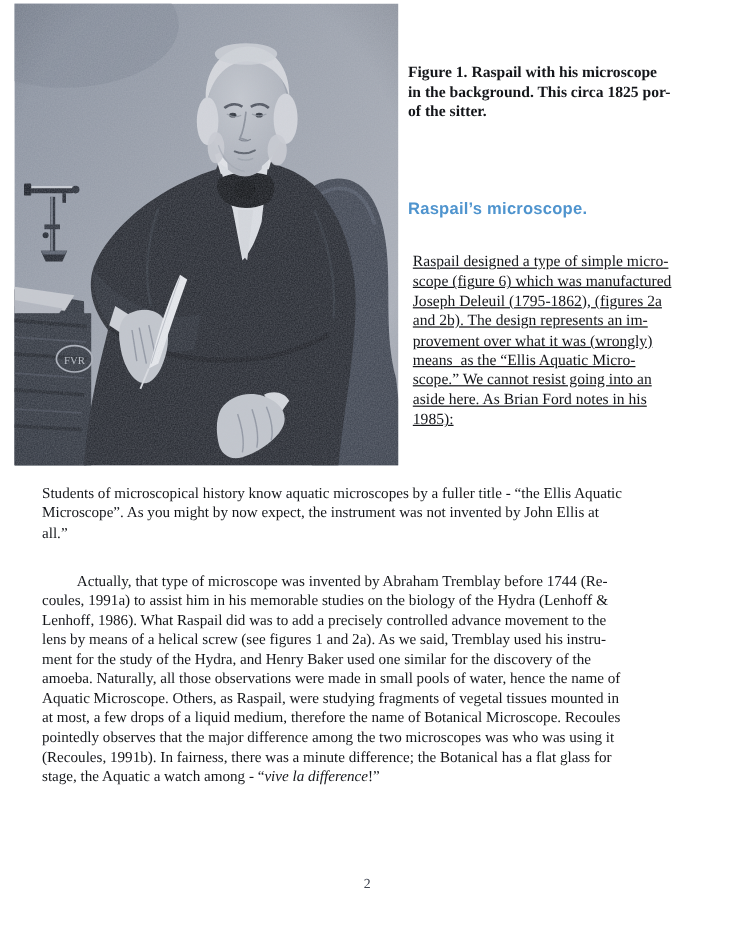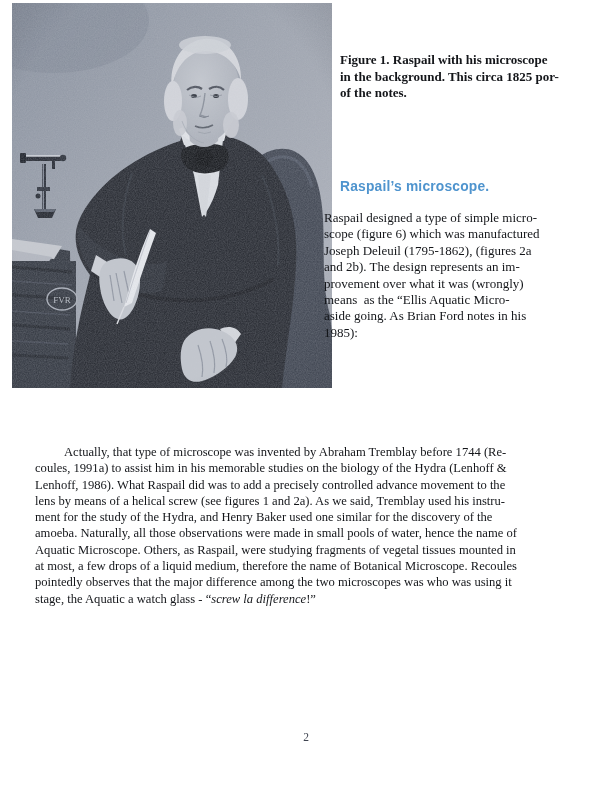--- a/index.html
+++ b/index.html
@@ -10,39 +10,39 @@
   .photo { position:absolute; left:12px; top:3px; width:320px; height:385px; }
   .photo svg { display:block; }
 
   .caption {
     position:absolute; left:340px; top:52px; width:266px;
     font-weight:bold; font-size:13px; line-height:16.6px;
   }
   .caption .line { white-space:pre; }
 
   .section-heading {
-    position:absolute; left:340px; top:179px;
+    position:absolute; left:340px; top:166px;
     font-family:"Liberation Sans", sans-serif; font-weight:bold;
     font-size:13.8px; color:#4f94ce; letter-spacing:0.2px;
   }
 
   .col-body {
-    position:absolute; left:324px; top:210px; width:266px;
-    font-size:13px; line-height:16.4px;
+    position:absolute; left:344px; top:210px; width:266px;
+    font-size:13px; line-height:16.4px;text-decoration:underline;
   }
   .col-body .line { white-space:pre; }
 
   .quote-block {
     position:absolute; left:35px; top:403px; width:560px;
     font-size:12.6px; line-height:16.3px;
   }
   .quote-block .line { white-space:pre; }
 
   .main-paragraph {
-    position:absolute; left:35px; top:444px; width:560px;
+    position:absolute; left:35px; top:476px; width:560px;
     font-size:12.6px; line-height:16.3px;
   }
   .main-paragraph .line { white-space:pre; }
   .main-paragraph .indent { padding-left:29px; }
   .italic { font-style:italic; }
 
   .page-number {
     position:absolute; left:0; top:731px; width:612px; text-align:center;
     font-size:11.5px; color:#3e4450;
   }
@@ -157,45 +157,52 @@
       </g>
 
       <rect width="320" height="385" fill="url(#vig)"></rect>
       <rect width="320" height="385" filter="url(#grain)" opacity="0.55"></rect>
     </svg>
   </div>
 
   <div class="caption">
     <div class="line">Figure 1. Raspail with his microscope</div>
     <div class="line">in the background. This circa 1825 por-</div>
-    <div class="line">of the notes.</div>
+    <div class="line">of the sitter.</div>
   </div>
 
   <div class="section-heading">Raspail’s microscope.</div>
 
   <div class="col-body">
     <div class="line">Raspail designed a type of simple micro-</div>
     <div class="line">scope (figure 6) which was manufactured</div>
     <div class="line">Joseph Deleuil (1795-1862), (figures 2a</div>
     <div class="line">and 2b). The design represents an im-</div>
     <div class="line">provement over what it was (wrongly)</div>
     <div class="line">means  as the “Ellis Aquatic Micro-</div>
-    <div class="line">aside going. As Brian Ford notes in his</div>
+    <div class="line">scope.” We cannot resist going into an</div>
+    <div class="line">aside here. As Brian Ford notes in his</div>
     <div class="line">1985):</div>
   </div>
 
+  <div class="quote-block">
+    <div class="line">Students of microscopical history know aquatic microscopes by a fuller title - “the Ellis Aquatic</div>
+    <div class="line">Microscope”. As you might by now expect, the instrument was not invented by John Ellis at</div>
+    <div class="line">all.”</div>
+  </div>
 
   <div class="main-paragraph">
     <div class="line indent">Actually, that type of microscope was invented by Abraham Tremblay before 1744 (Re-</div>
     <div class="line">coules, 1991a) to assist him in his memorable studies on the biology of the Hydra (Lenhoff &amp;</div>
     <div class="line">Lenhoff, 1986). What Raspail did was to add a precisely controlled advance movement to the</div>
     <div class="line">lens by means of a helical screw (see figures 1 and 2a). As we said, Tremblay used his instru-</div>
     <div class="line">ment for the study of the Hydra, and Henry Baker used one similar for the discovery of the</div>
     <div class="line">amoeba. Naturally, all those observations were made in small pools of water, hence the name of</div>
     <div class="line">Aquatic Microscope. Others, as Raspail, were studying fragments of vegetal tissues mounted in</div>
     <div class="line">at most, a few drops of a liquid medium, therefore the name of Botanical Microscope. Recoules</div>
     <div class="line">pointedly observes that the major difference among the two microscopes was who was using it</div>
-    <div class="line"><span>stage, the Aquatic a watch glass - “</span><span class="italic">screw la difference</span><span>!”</span></div>
+    <div class="line">(Recoules, 1991b). In fairness, there was a minute difference; the Botanical has a flat glass for</div>
+    <div class="line"><span>stage, the Aquatic a watch among - “</span><span class="italic">vive la difference</span><span>!”</span></div>
   </div>
 
   <div class="page-number">2</div>
 
 </div>
 
 </body></html>

